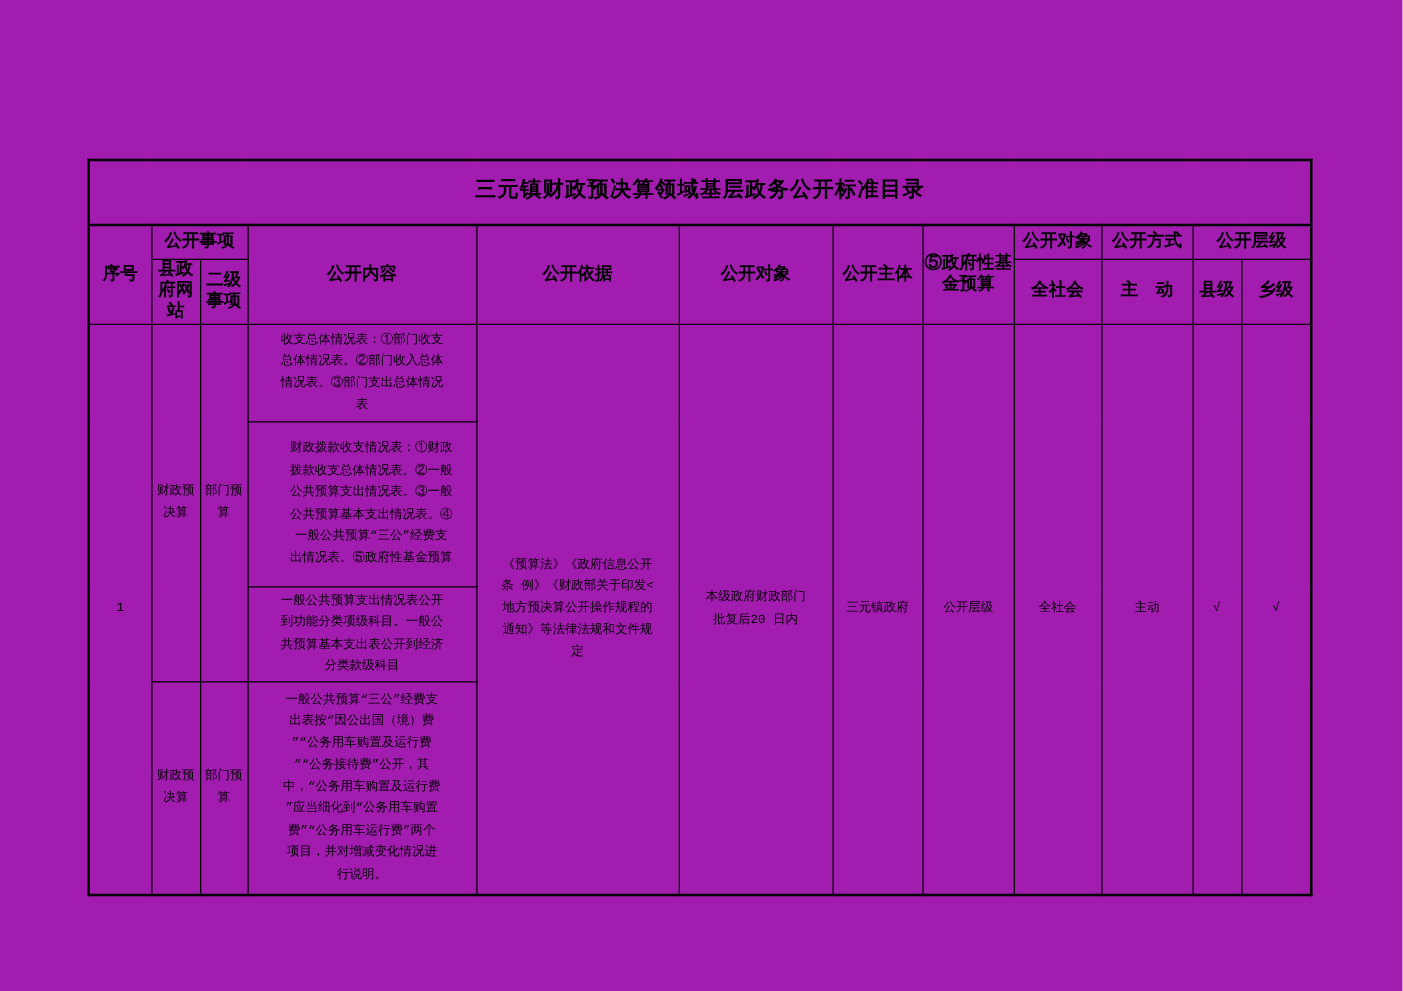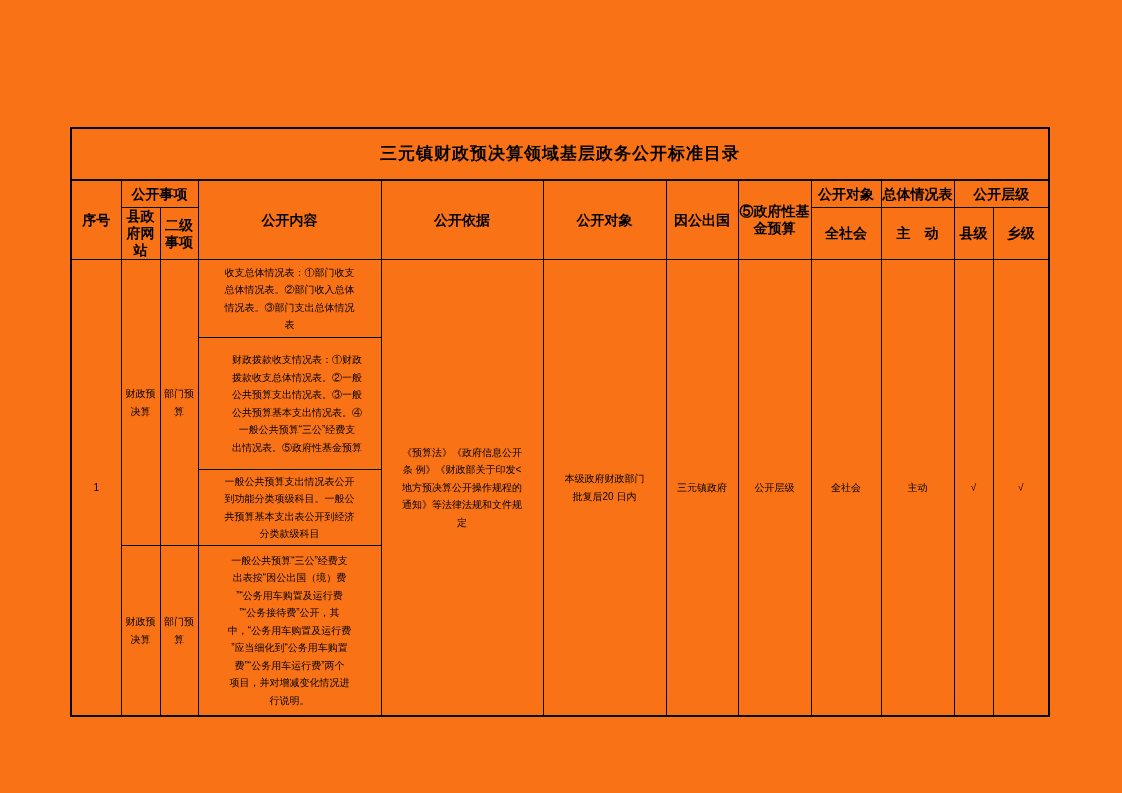--- a/index.html
+++ b/index.html
@@ -4,22 +4,22 @@
 <style>
   html, body {
     margin: 0;
     padding: 0;
     background: #ffffff;
   }
   .page {
     position: relative;
     width: 1122px;
     height: 793px;
-    background: #f97316;
-    font-family: Liberation Sans, sans-serif;
+    background: #a21caf;
+    font-family: Liberation Mono, monospace;
     color: #000000;
     overflow: hidden;
   }
   table.doc {
     position: absolute;
     left: 70px;
     top: 127px;
     width: 978px;
     border-collapse: collapse;
     table-layout: fixed;
@@ -82,24 +82,24 @@
     <tbody>
         <tr class="title-row">
       <td colspan="12">三元镇财政预决算领域基层政务公开标准目录</td>
     </tr>
     <tr class="h1">
       <td rowspan="2">序号</td>
       <td colspan="2">公开事项</td>
       <td rowspan="2">公开内容</td>
       <td rowspan="2">公开依据</td>
       <td rowspan="2">公开对象</td>
-      <td rowspan="2">因公出国</td>
+      <td rowspan="2">公开主体</td>
       <td rowspan="2">⑤政府性基金预算</td>
       <td>公开对象</td>
-      <td>总体情况表</td>
+      <td>公开方式</td>
       <td colspan="2">公开层级</td>
     </tr>
     <tr class="h2">
       <td>县政府网站</td>
       <td>二级事项</td>
       <td>全社会</td>
       <td>主　动</td>
       <td>县级</td>
       <td>乡级</td>
     </tr>

